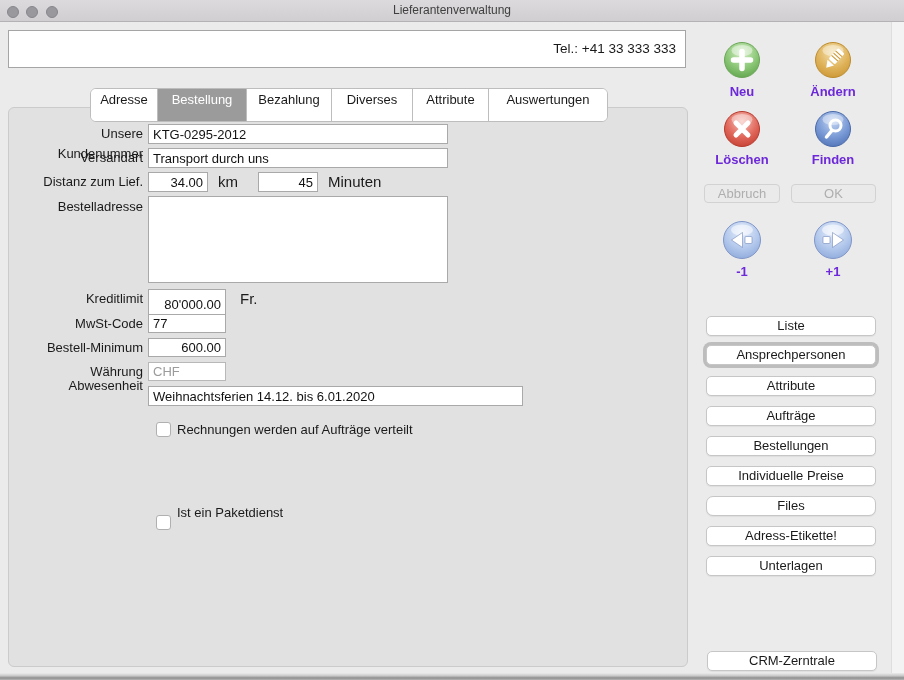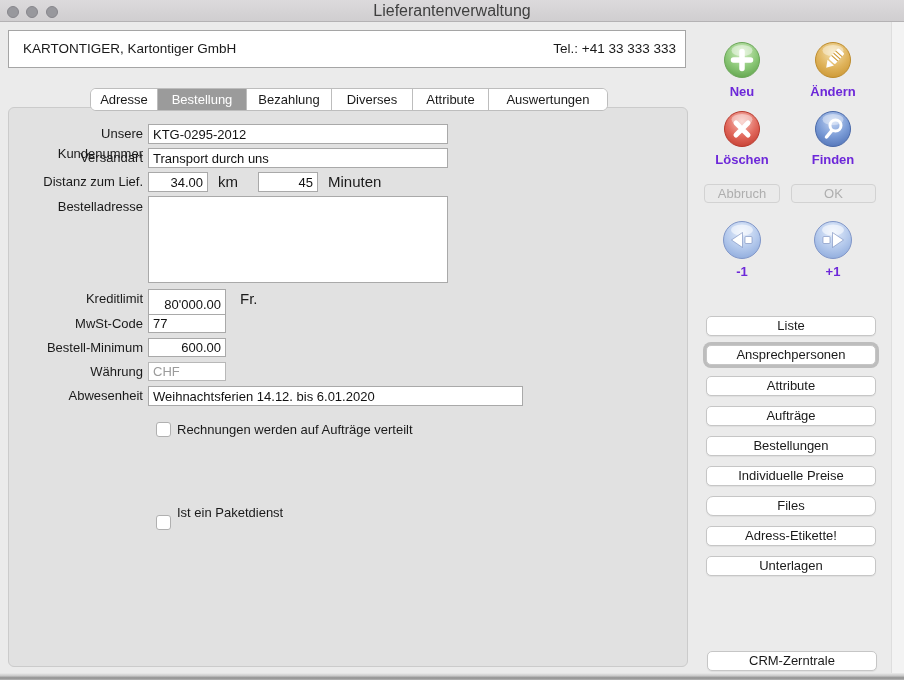--- a/index.html
+++ b/index.html
@@ -14,21 +14,21 @@
   .window { position: relative; width: 904px; height: 680px; background: #ebebeb; }
 
   
   .titlebar {
     position: absolute; left:0; top:0; width:904px; height:22px;
     background: linear-gradient(#dcdadc,#d0ced0);
     border-bottom: 1px solid #b4b2b4;
   }
   .titlebar .title {
     position: absolute; left:0; right:0; top:0; height:22px;
-    text-align:center; line-height:21px; color:#3f3f3f; font-size:16px;
+    text-align:center; line-height:21px; color:#3f3f3f; font-size:12px;
   }
   .dot { position:absolute; top:6px; width:12px; height:12px; border-radius:50%;
          background:#98989d; border:1px solid #87868c; }
   .dot.d1{ left:7px; } .dot.d2{ left:26px; } .dot.d3{ left:46px; }
 
   
   .header-box {
     position:absolute; left:8px; top:30px; width:678px; height:38px;
     background:#fff; border:1px solid #a5a5a5;
   }
@@ -36,21 +36,21 @@
   .header-box .phone   { position:absolute; right:9px; top:0; line-height:36px; font-size:13.5px; }
 
   
   .panel {
     position:absolute; left:8px; top:107px; width:680px; height:560px;
     background:#e1e1e1; border:1px solid #cbcbcb; border-radius:6px;
   }
 
   
   .tabbar {
-    position:absolute; left:90px; top:88px; height:23px; display:flex;
+    position:absolute; left:90px; top:88px; height:34px; display:flex;
     background:#fff; border:1px solid #bdbdbd; border-radius:6px; overflow:hidden;
     z-index:3;
   }
   .tab {
     height:100%; line-height:21px; text-align:center; font-size:13px;
     border-right:1px solid #bdbdbd; background:#fff; color:#1a1a1a; cursor:default;
   }
   .tab:last-child { border-right:none; }
   .tab.selected { background:#9b9b9b; color:#fff; }
 
@@ -106,21 +106,20 @@
 <div class="window">
 
   <div class="titlebar">
     <span class="dot d1"></span>
     <span class="dot d2"></span>
     <span class="dot d3"></span>
     <div class="title">Lieferantenverwaltung</div>
   </div>
 
   <div class="header-box">
-    <span class="company">KARTONTIGER, Kartontiger GmbH</span>
     <span class="phone">Tel.: +41 33 333 333</span>
   </div>
 
   <div class="panel"></div>
 
   <div class="tabbar">
     <div class="tab" style="width:67px">Adresse</div>
     <div class="tab selected" style="width:89px">Bestellung</div>
     <div class="tab" style="width:85px">Bezahlung</div>
     <div class="tab" style="width:81px">Diverses</div>
@@ -149,21 +148,21 @@
 
   <div class="flabel" style="top:314px; line-height:19px;">MwSt-Code</div>
   <input class="finput" style="left: 148px; top: 314px; width: 78px; height: 19px;" value="77">
 
   <div class="flabel" style="top:338px; line-height:19px;">Bestell-Minimum</div>
   <input class="finput num" style="left: 148px; top: 338px; width: 78px; height: 19px;" value="600.00">
 
   <div class="flabel" style="top:362px; line-height:19px;">Währung</div>
   <input class="finput disabled" disabled="" style="left: 148px; top: 362px; width: 78px; height: 19px;" value="CHF">
 
-  <div class="flabel" style="top:386px; line-height:20px;padding-left:23px;">Abwesenheit</div>
+  <div class="flabel" style="top:376px; line-height:20px;padding-left:23px;">Abwesenheit</div>
   <input class="finput" style="left: 148px; top: 386px; width: 375px; height: 20px;" value="Weihnachtsferien 14.12. bis 6.01.2020">
 
   <div class="checkbox" style="left:156px; top:422px;"></div>
   <div class="cblabel" style="left:177px; top:422px; line-height:15px;">Rechnungen werden auf Aufträge verteilt</div>
 
   <div class="checkbox" style="left:156px; top:515px;"></div>
   <div class="cblabel" style="left:177px; top:505px; line-height:15px;">Ist ein Paketdienst</div>
 
   <div class="roundbtn" style="left:723px; top:41px;">
     <svg width="38" height="38" viewBox="0 0 38 38">

